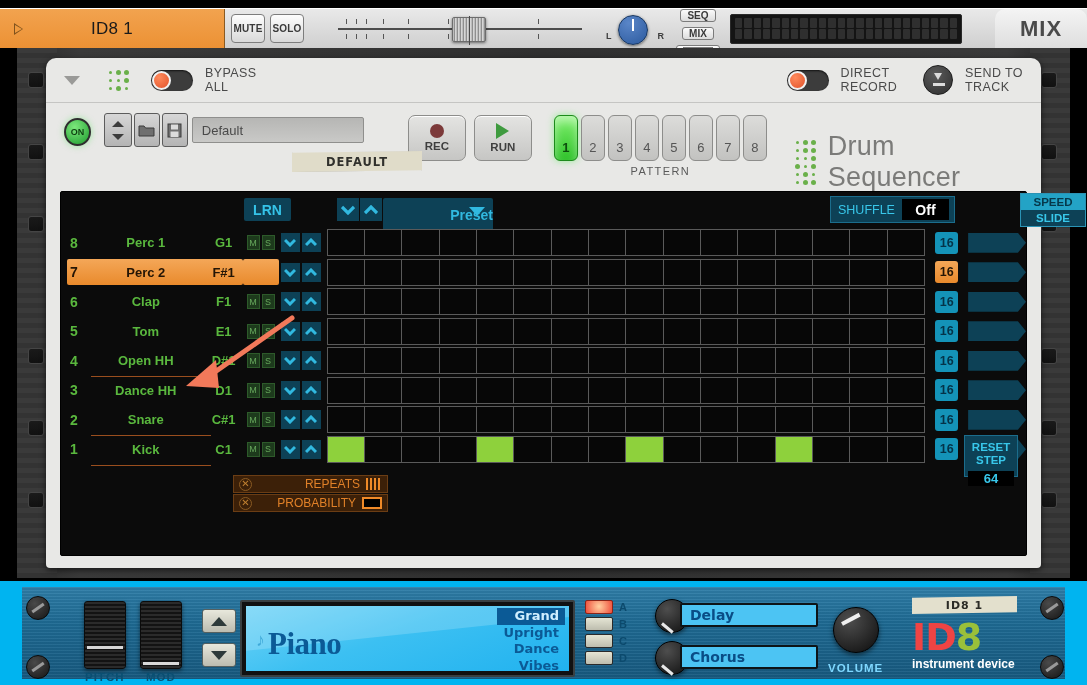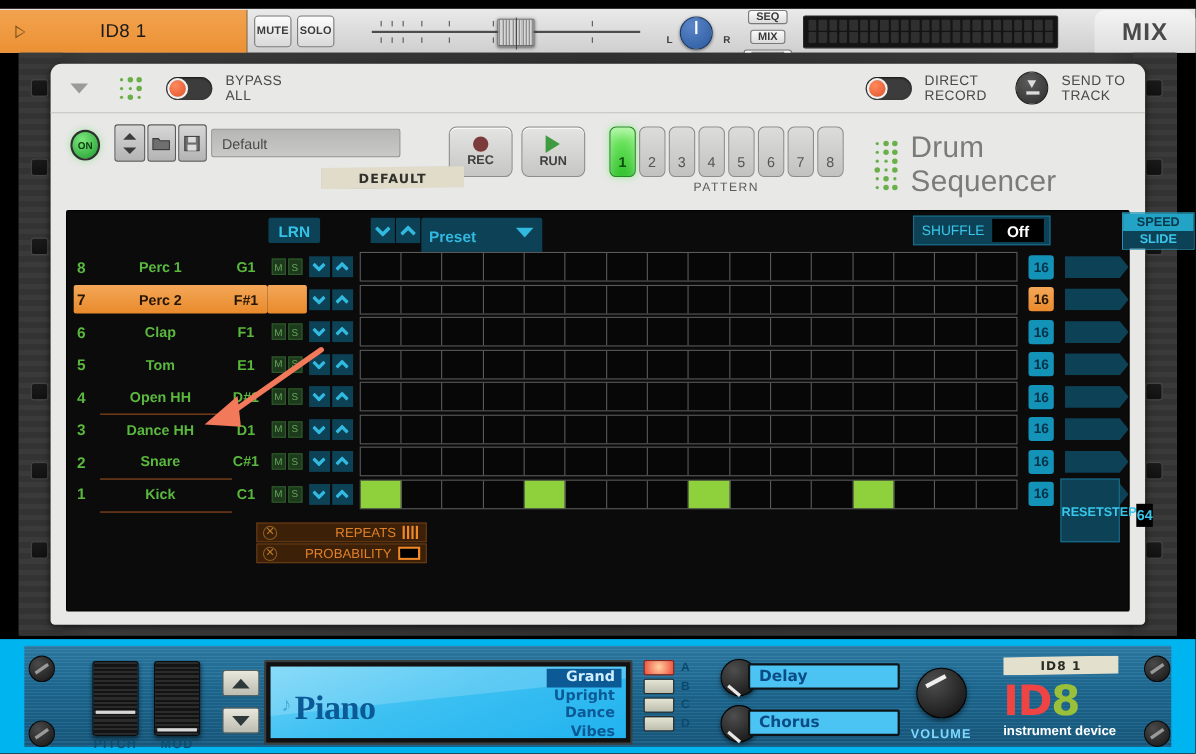--- a/index.html
+++ b/index.html
@@ -212,21 +212,21 @@
     font-size: 13px; color:#555;
   }
   .pbtn.on {
     background: linear-gradient(#7ff06d,#2fc22a); border-color:#1d8a1c; color:#0d4d0d; font-weight:bold;
     box-shadow: 0 0 7px rgba(90,240,90,.6), inset 0 6px 10px rgba(255,255,255,.45);
   }
   .patlabel {
     position:absolute; left:0; right:0; top: 50px; text-align:center;
     font-size: 11px; color:#5a5a5a; letter-spacing: 1.4px;
   }
-  .brand { display:flex; align-items:center; gap:12px; margin-left: 28px; margin-top: 6px; justify-content: center; }
+  .brand { display:flex; align-items:center; gap:12px; margin-left: 28px; margin-top: 18px; justify-content: center; }
   .brandtxt { font-size: 27px; color: #7b7b79; letter-spacing: .2px; }
 
   
   .seqarea {
     position:absolute; left: 14px; right: 14px; top: 133px; bottom: 12px;
     background: #0b0b0b; border: 1px solid #000; border-radius: 2px;
   }
   .seqhead { position: relative; height: 36px; }
   .lrn {
     position:absolute; left: 183px; top: 6px; width: 47px; height: 23px;
@@ -234,21 +234,21 @@
     display:flex;align-items:center;justify-content:center; border-radius:2px;
   }
   .chev {
     position:absolute; top: 6px; width: 22px; height: 23px; background:#0d4156;
     display:flex;align-items:center;justify-content:center;
   }
   .chev svg { display:block; }
   .presetdd {
     position:absolute; left: 322px; top: 6px; width: 110px; height: 33px;
     background:#0d4156; color:#31b9e0; font-size:14px; font-weight:bold;
-    display:flex;align-items:center; padding-left:7px; border-radius:2px;
+    display:flex;align-items:center; padding-left:7px; border-radius:2px;justify-content:flex-end;
   }
   .presetdd .caret {
     position:absolute; right:8px; top:9px; width:0;height:0;
     border-left:8px solid transparent;border-right:8px solid transparent;border-top:9px solid #31b9e0;
   }
   .shufflebox {
     position:absolute; left: 769px; top: 4px; width: 125px; height: 27px;
     background:#0d4156; border:1px solid #1b6d8c; display:flex; align-items:center;
   }
   .shufflebox .t { font-size:12.5px; color:#38c7ea; padding:0 7px; }
@@ -338,23 +338,23 @@
   .minirow .x {
     width:13px;height:13px;border-radius:50%;border:1px solid #8a5a22;margin-left:5px;
     color:#c08030; font-size:10px; display:flex;align-items:center;justify-content:center; line-height:1;
   }
   .minirow .t { flex:1; text-align:right; font-size:12px; color:#e08028; padding-right:6px; }
   .minirow .g { margin-right:5px; display:flex; }
   .minirow .g.bars i { width:2px;height:12px;background:#f08a28;margin-right:2px; }
   .minirow .g.box { width:20px;height:12px;border:2px solid #f08a28; }
   .minirow .g.box i { width:100%;height:100%;background:#000;border-top:3px solid #000; }
   .resetstep {
-    position:absolute; right: 8px; top: 243px; width: 54px; height: 58px;
+    position:absolute; right: 8px; top: 243px; width: 54px; height: 42px;
     background:#0d4156; border:1px solid #1b6d8c;
-    display:flex;flex-direction:row;align-items:center; padding-top:5px;
+    display:flex;flex-direction:column;align-items:center; padding-top:5px;
   }
   .resetstep .t { font-size:11.5px; color:#38c7ea; font-weight:bold; line-height:13px; }
   .resetstep .v {
     margin-top:4px; width:46px;height:21px;background:#000;color:#38c7ea;
     font-size:13px;font-weight:bold;display:flex;align-items:center;justify-content:center;
   }
 
   
   .annot { position:absolute; left: 0; top: 0; pointer-events:none; }
 

